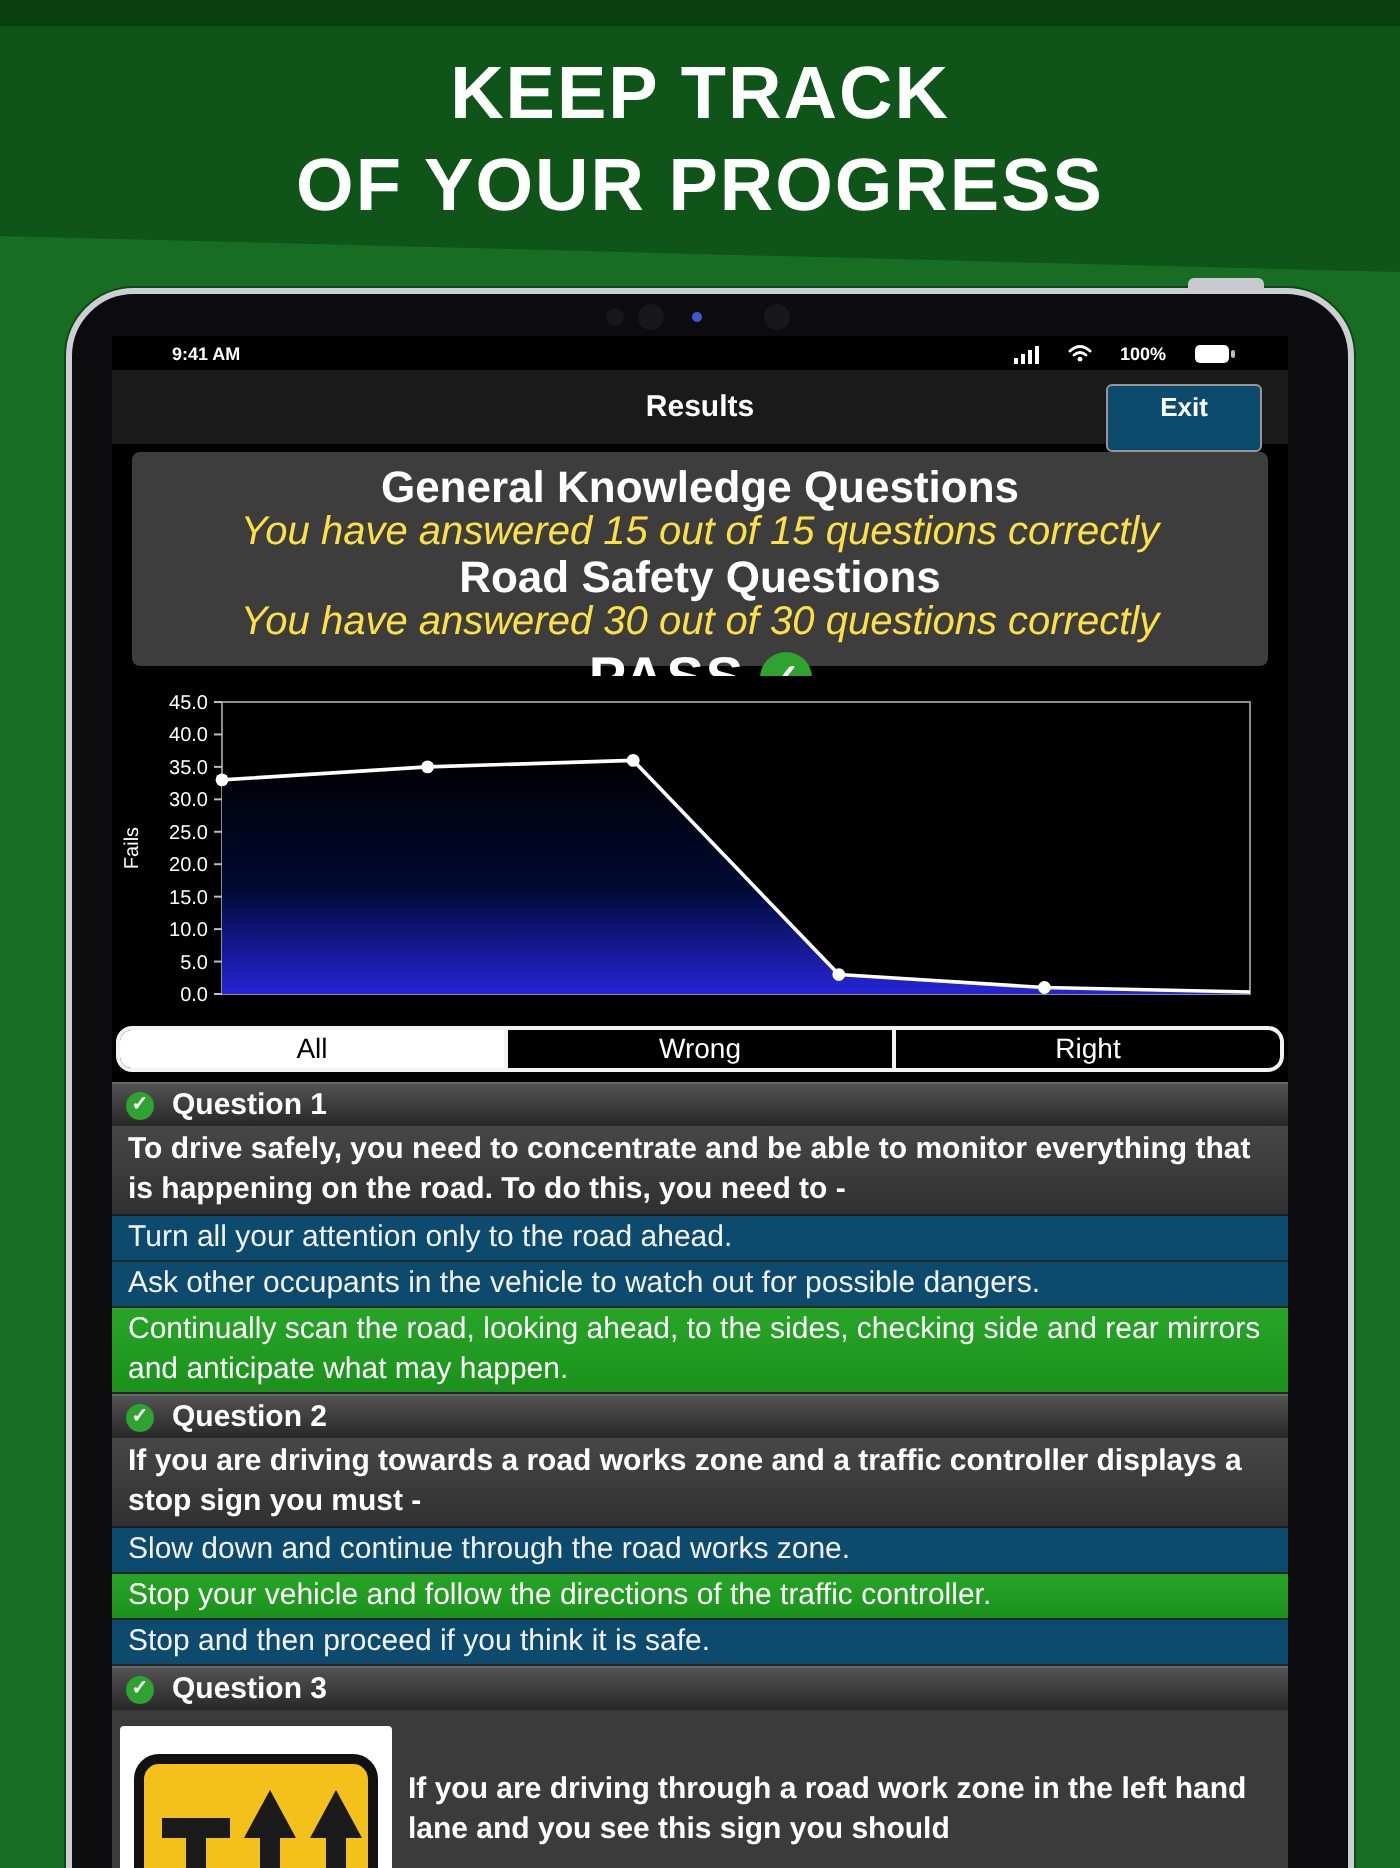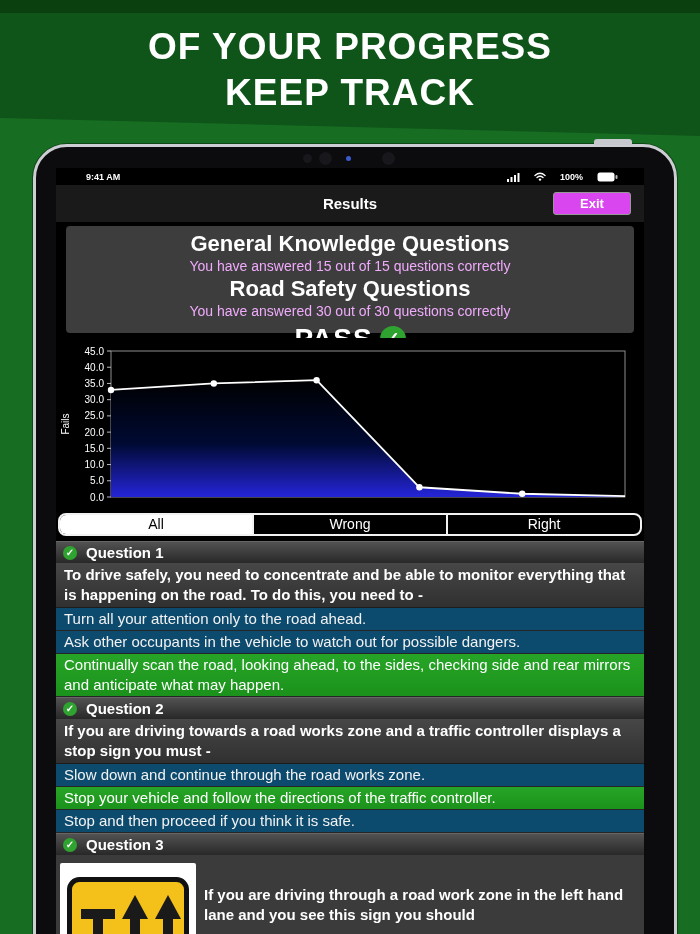--- a/index.html
+++ b/index.html
@@ -24,28 +24,28 @@
   .cam.blue{background:#3a5bd0;}
   .screen{position:absolute;left:20px;top:21px;width:588px;height:800px;background:#000;overflow:hidden;}
   
   .status-bar{position:relative;height:17px;background:#000;color:#fff;}
   .sb-time{position:absolute;left:30px;top:4px;font-size:9px;font-weight:700;}
   .sb-icons{position:absolute;right:26px;top:3px;display:flex;align-items:center;gap:14px;height:11px;}
   .sb-batt-text{font-size:9px;font-weight:600;}
   
   .nav{position:relative;height:37px;background:#1a1a1a;}
   .nav-title{text-align:center;line-height:37px;color:#fff;font-size:15px;font-weight:700;}
-  .exit-btn{position:absolute;right:13px;top:7px;width:78px;height:23px;box-sizing:border-box;
-    background:#d946ef;border:1px solid #979797;border-radius:3px;color:#fff;
+  .exit-btn{position:absolute;right:13px;top:7px;width:78px;height:34px;box-sizing:border-box;
+    background:#0c4a6e;border:1px solid #979797;border-radius:3px;color:#fff;
     font-size:13px;font-weight:700;text-align:center;line-height:21px;cursor:pointer;}
   
   .results{margin:4px 10px 0;height:107px;box-sizing:border-box;background:#3d3d3d;border-radius:4px;
     text-align:center;color:#fff;padding-top:6px;}
   .r-title{font-size:22px;font-weight:700;line-height:24px;}
-  .r-sub{font-size:14px;color:#f0abfc;line-height:21px;}
+  .r-sub{font-size:20px;color:#fde047;line-height:21px;font-style:italic;}
   .verdict{display:flex;justify-content:center;align-items:center;gap:7px;margin-top:2px;}
   .verdict-text{font-size:28px;font-weight:800;letter-spacing:1px;line-height:30px;}
   .check-badge{display:inline-block;border-radius:50%;background:#2fa32f;color:#fff;text-align:center;font-weight:800;}
   .verdict-check{width:26px;height:26px;font-size:17px;line-height:26px;}
   
   .chart{margin-top:5px;height:170px;background:#000;position:relative;}
   
   .segmented{margin:5px 2px 0;height:23px;box-sizing:border-box;display:flex;
     border:2px solid #f2f2f2;border-radius:8px;overflow:hidden;background:#000;}
   .seg{flex:1;color:#fff;font-size:14px;text-align:center;line-height:19px;cursor:pointer;}
@@ -66,22 +66,22 @@
   .sign-card{position:absolute;left:4px;top:8px;width:136px;height:158px;background:#fff;
     box-sizing:border-box;padding:14px 0 0 7px;border-radius:2px;}
   .q3-text{position:absolute;left:148px;right:8px;top:30px;background:none;border:none;padding:0;}
 </style>
 </head>
 <body>
 
 <div class="hero-light"></div>
 <div class="hero-strip-top"></div>
 <div class="hero-title">
+  <div>KEEP TRACK</div>
   <div>OF YOUR PROGRESS</div>
-  <div>KEEP TRACK</div>
 </div>
 
 <div class="ipad">
   <div class="top-button"></div>
   <div class="cam" style="left:267px;top:7px;width:9px;height:9px;"></div>
   <div class="cam" style="left:283px;top:5px;width:13px;height:13px;"></div>
   <div class="cam blue" style="left:310px;top:9px;width:5px;height:5px;"></div>
   <div class="cam" style="left:346px;top:5px;width:13px;height:13px;"></div>
 
   <div class="screen">

